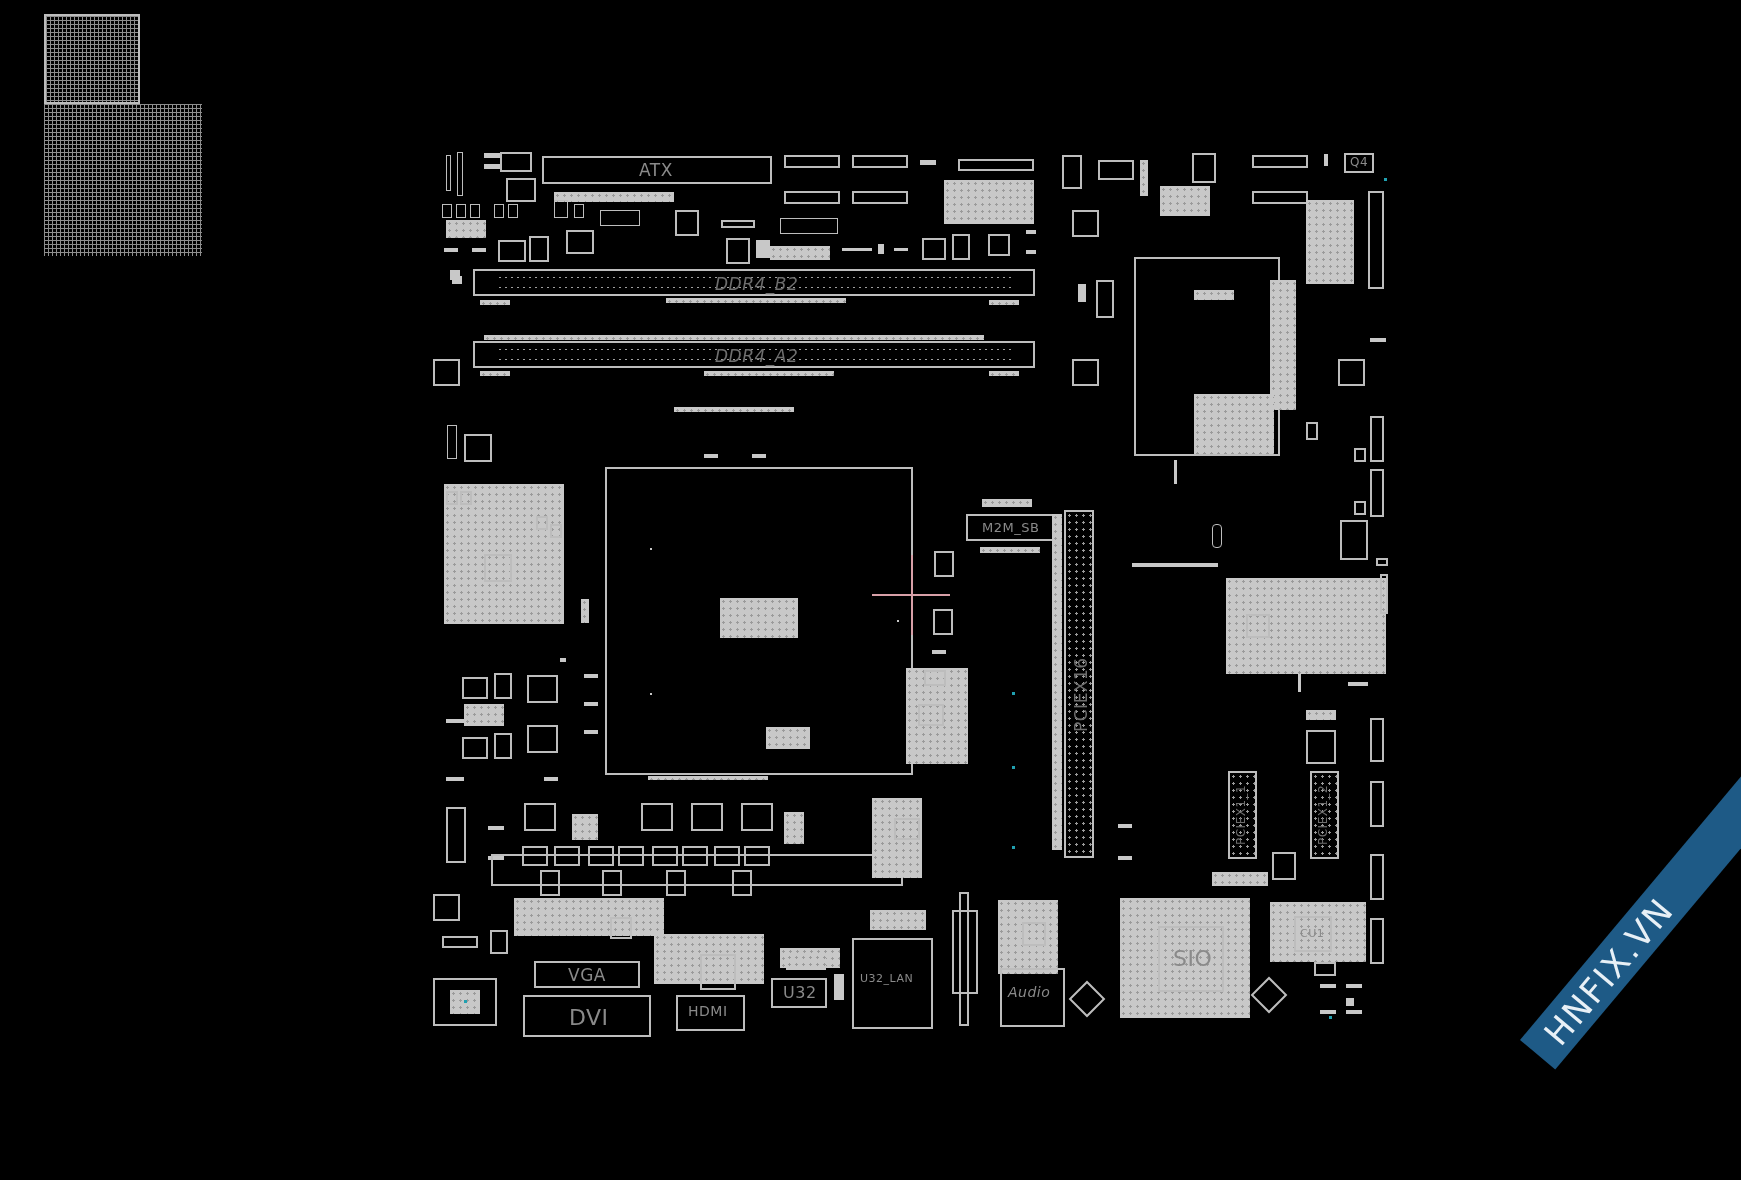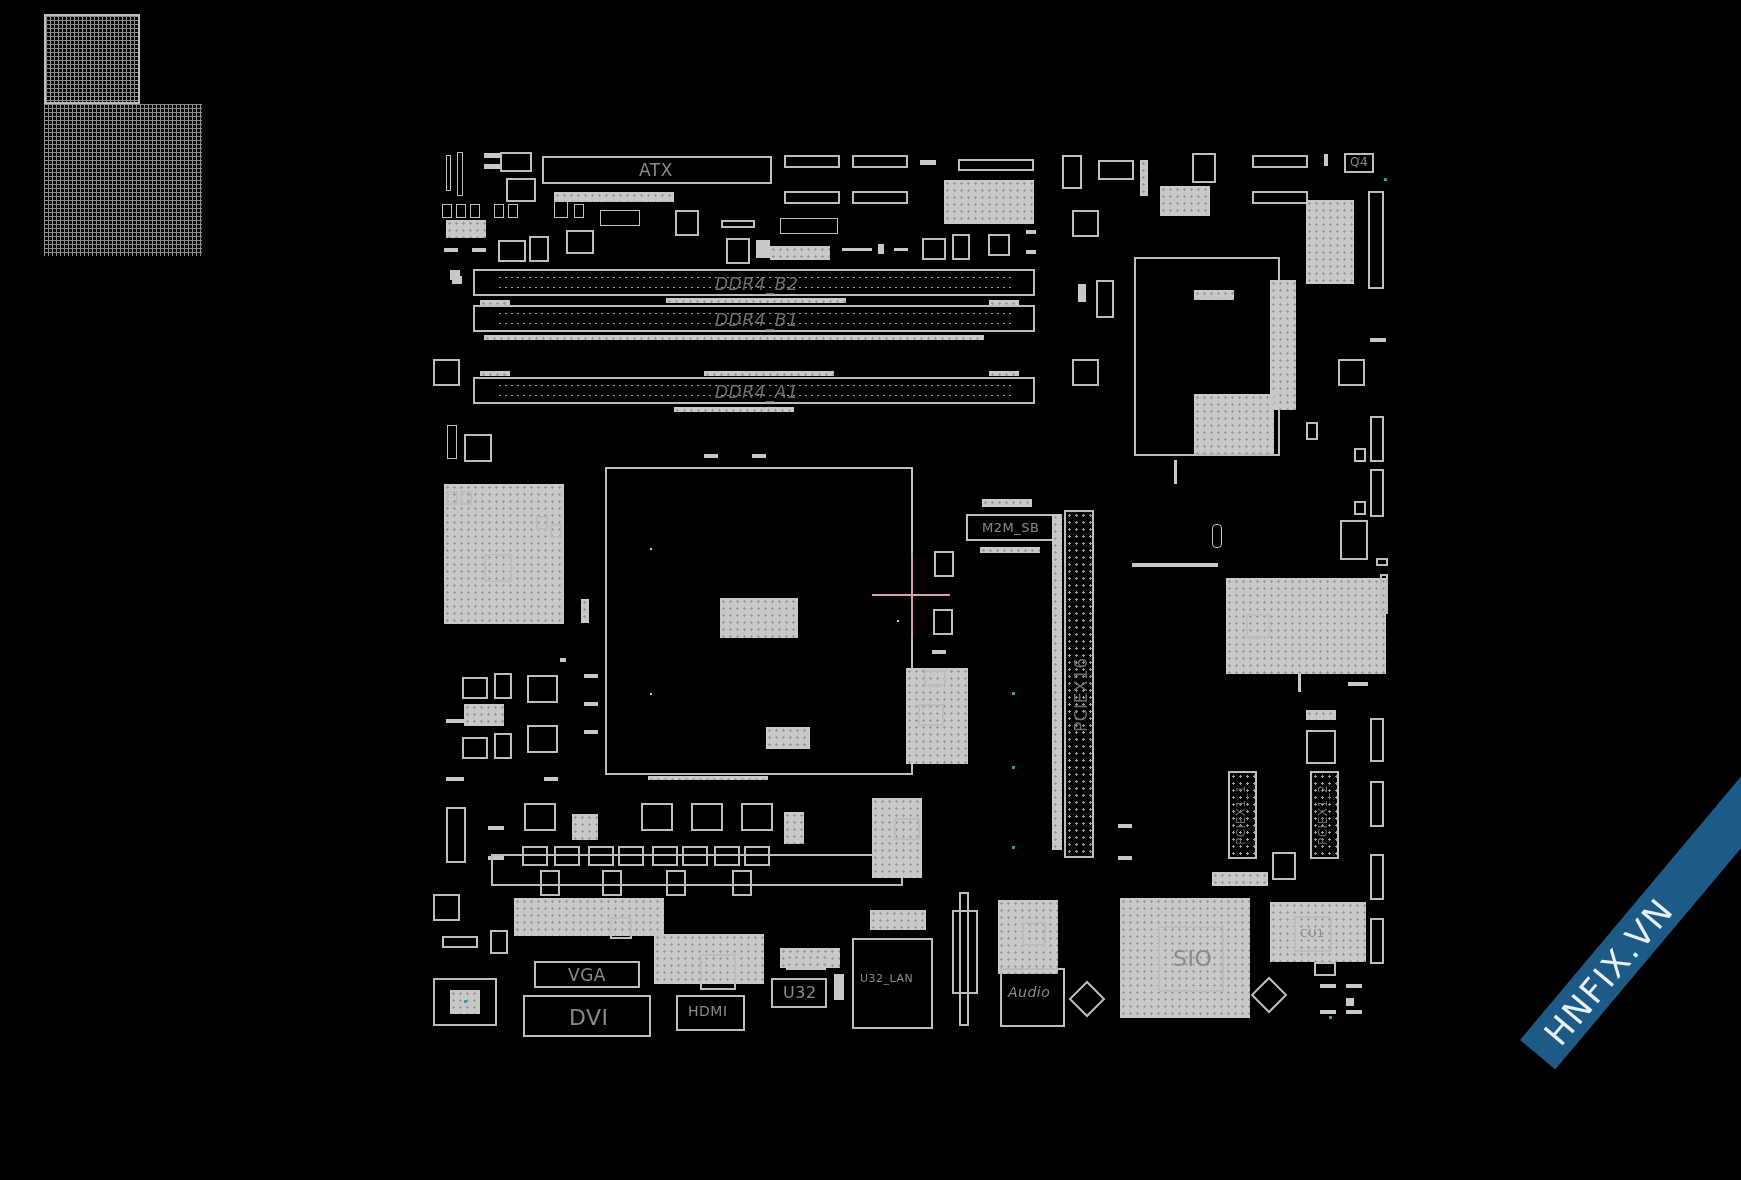--- a/index.html
+++ b/index.html
@@ -79,36 +79,31 @@
 
   <div class="dimm" style="left:429px;top:255px;width:562px;height:27px;">
     <div class="row" style="top:5px;"></div>
       <div class="row" style="top:15px;"></div>
     <span class="lbl">DDR4_B2</span>
   </div>
   <div class="f dots" style="left:436px;top:286px;width:30px;height:5px;"></div>
   <div class="f dots" style="left:622px;top:284px;width:180px;height:5px;"></div>
   <div class="f dots" style="left:945px;top:286px;width:30px;height:5px;"></div>
 
-  <div class="dimm" style="left:429px;top:291px;width:562px;height:27px;">
+  <div class="f dots" style="left:440px;top:321px;width:500px;height:5px;"></div>
+
+  <div class="dimm" style="left:429px;top:327px;width:562px;height:27px;">
     <div class="row" style="top:5px;"></div>
       <div class="row" style="top:15px;"></div>
-    <span class="lbl">DDR4_B1</span>
-  </div>
-  <div class="f dots" style="left:440px;top:321px;width:500px;height:5px;"></div>
-
+    <span class="lbl">DDR4_A2</span>
+  </div>
   <div class="f dots" style="left:436px;top:357px;width:30px;height:5px;"></div>
   <div class="f dots" style="left:660px;top:357px;width:130px;height:5px;"></div>
   <div class="f dots" style="left:945px;top:357px;width:30px;height:5px;"></div>
 
-  <div class="dimm" style="left:429px;top:363px;width:562px;height:27px;">
-    <div class="row" style="top:5px;"></div>
-      <div class="row" style="top:15px;"></div>
-    <span class="lbl">DDR4_A1</span>
-  </div>
   <div class="f dots" style="left:630px;top:393px;width:120px;height:5px;"></div>
 
   <div class="c" style="left:389px;top:345px;width:27px;height:27px;"></div>
   <div class="c" style="left:1028px;top:345px;width:27px;height:27px;"></div>
   <div class="c" style="left:1294px;top:345px;width:27px;height:27px;"></div>
   <div class="c" style="left:1028px;top:196px;width:27px;height:27px;"></div>
 
   <div class="c" style="left:1018px;top:141px;width:20px;height:34px;"></div>
   <div class="c" style="left:1054px;top:146px;width:36px;height:20px;"></div>
   <div class="f dots" style="left:1096px;top:146px;width:8px;height:36px;"></div>

